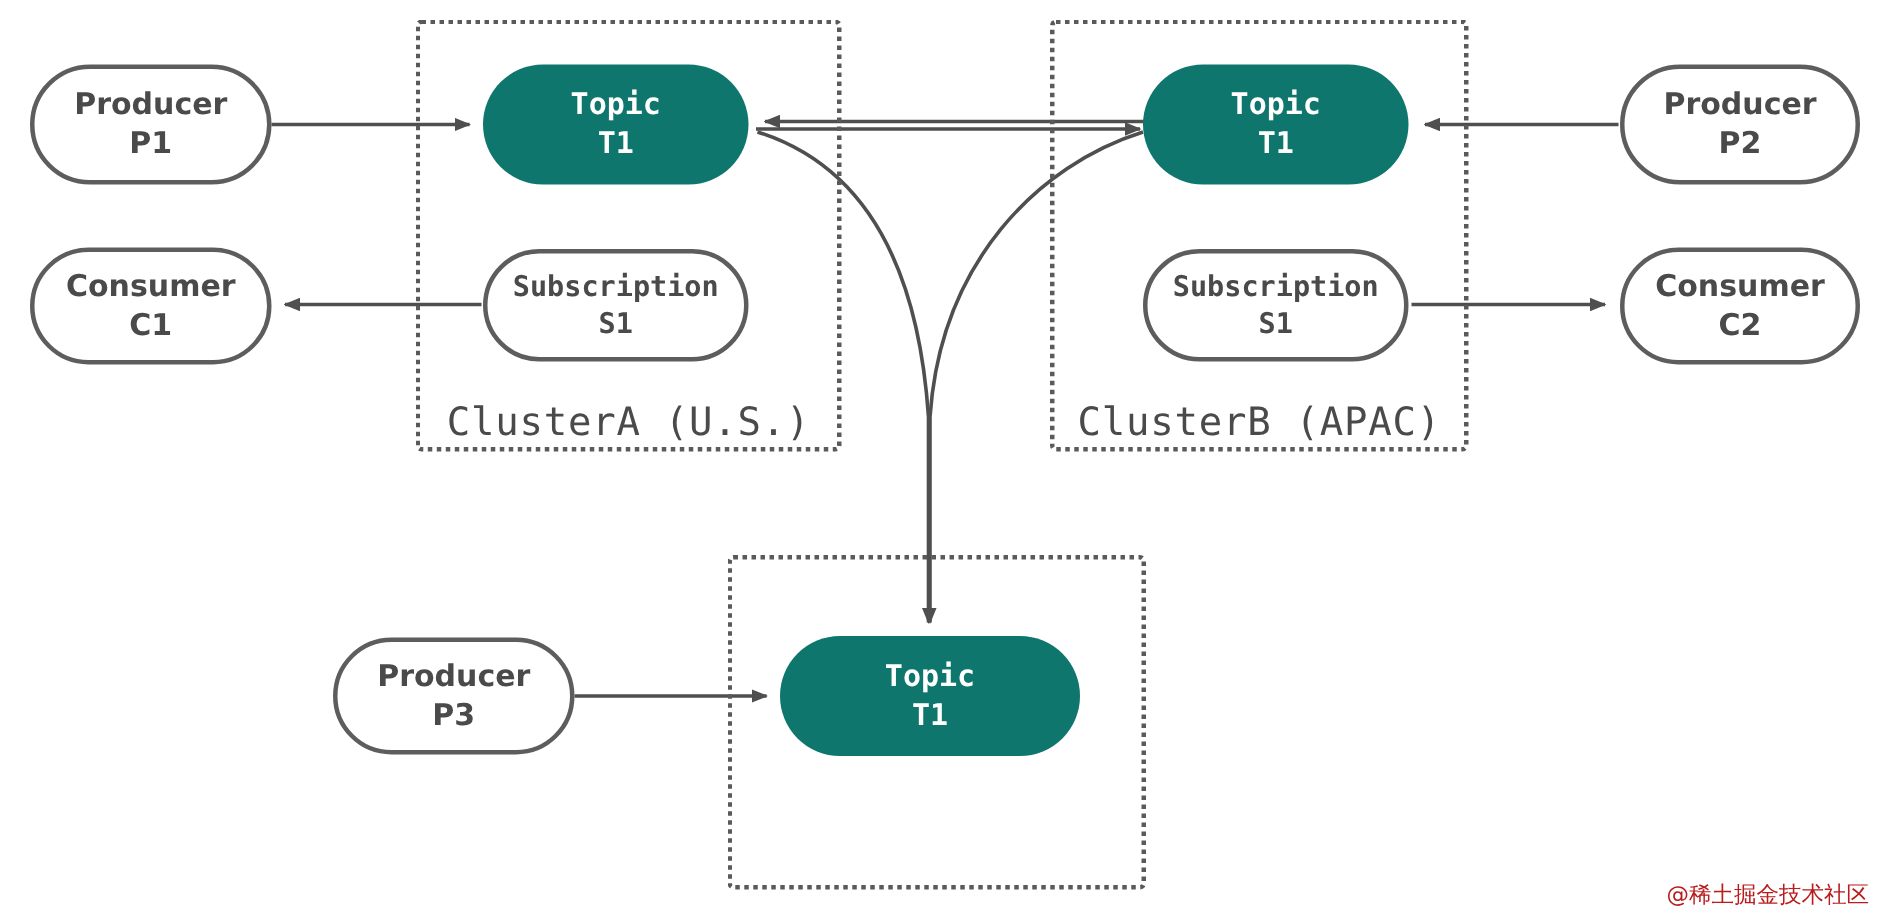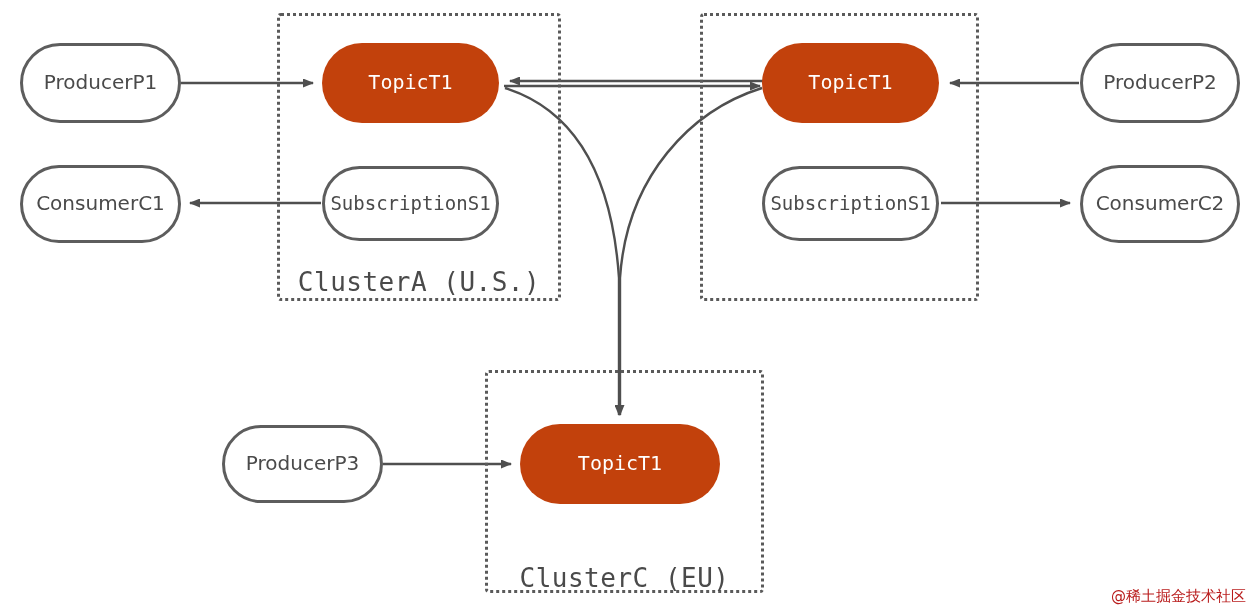--- a/index.html
+++ b/index.html
@@ -38,37 +38,38 @@
     color: #4a4a4a;
     letter-spacing: 0.5px;
     white-space: nowrap;
     text-align: center;
     font-family: "DejaVu Sans Mono", "Liberation Mono", monospace;
   }
   .node {
     position: absolute;
     box-sizing: border-box;
     display: flex;
-    flex-direction: row;
+    flex-direction: column;
     align-items: center;
     justify-content: center;
     text-align: center;
     line-height: 1.28;
     white-space: nowrap;
+    font-weight: bold;
   }
   .node.plain {
     background: #ffffff;
     border: 3px solid #5d5d5d;
     border-radius: 42px;
     color: #4a4a4a;
     font-size: 20px;
     font-family: "DejaVu Sans", "Liberation Sans", sans-serif;
   }
   .node.topic {
-    background: #c2410c;
+    background: #0f766e;
     border: none;
     border-radius: 42px;
     color: #ffffff;
     font-size: 20px;
     font-family: "DejaVu Sans Mono", "Liberation Mono", monospace;
   }
   .node .l1, .node .l2 { display: block; }
   .watermark {
     position: absolute;
     right: 14px;
@@ -125,23 +126,23 @@
 
     <g>
       <path d="M762,88 C692,110 627,175 620,278 L620,415" stroke="#4f4f4f" stroke-width="2.4" fill="none" marker-end="url(#ah)"></path>
     </g>
   </svg>
 
   <div class="cluster" style="left:277px; top:13px; width:284px; height:288px;"></div>
   <div class="cluster-label" style="left:277px; top:267px; width:284px;">ClusterA (U.S.)</div>
 
   <div class="cluster" style="left:700px; top:13px; width:279px; height:288px;"></div>
+  <div class="cluster-label" style="left:700px; top:267px; width:279px;">ClusterB (APAC)</div>
 
   <div class="cluster" style="left:485px; top:370px; width:279px; height:223px;"></div>
-  <div class="cluster-label" style="left:485px; top:563px; width:279px;">ClusterC (EU)</div>
 
   <div class="node plain" style="left:20px; top:43px; width:161px; height:80px;">
     <span class="l1">Producer</span>
     <span class="l2">P1</span>
   </div>
 
   <div class="node plain" style="left:20px; top:165px; width:161px; height:78px;">
     <span class="l1">Consumer</span>
     <span class="l2">C1</span>
   </div>

